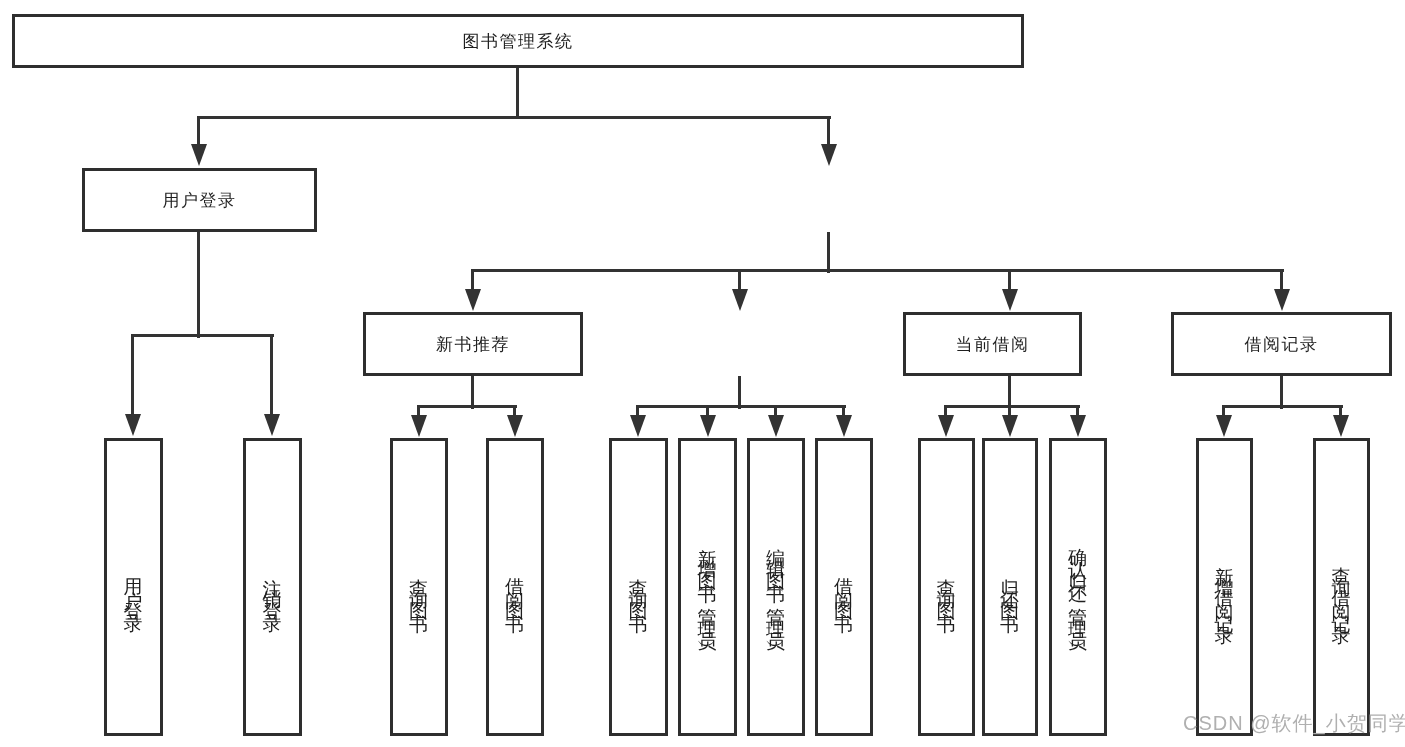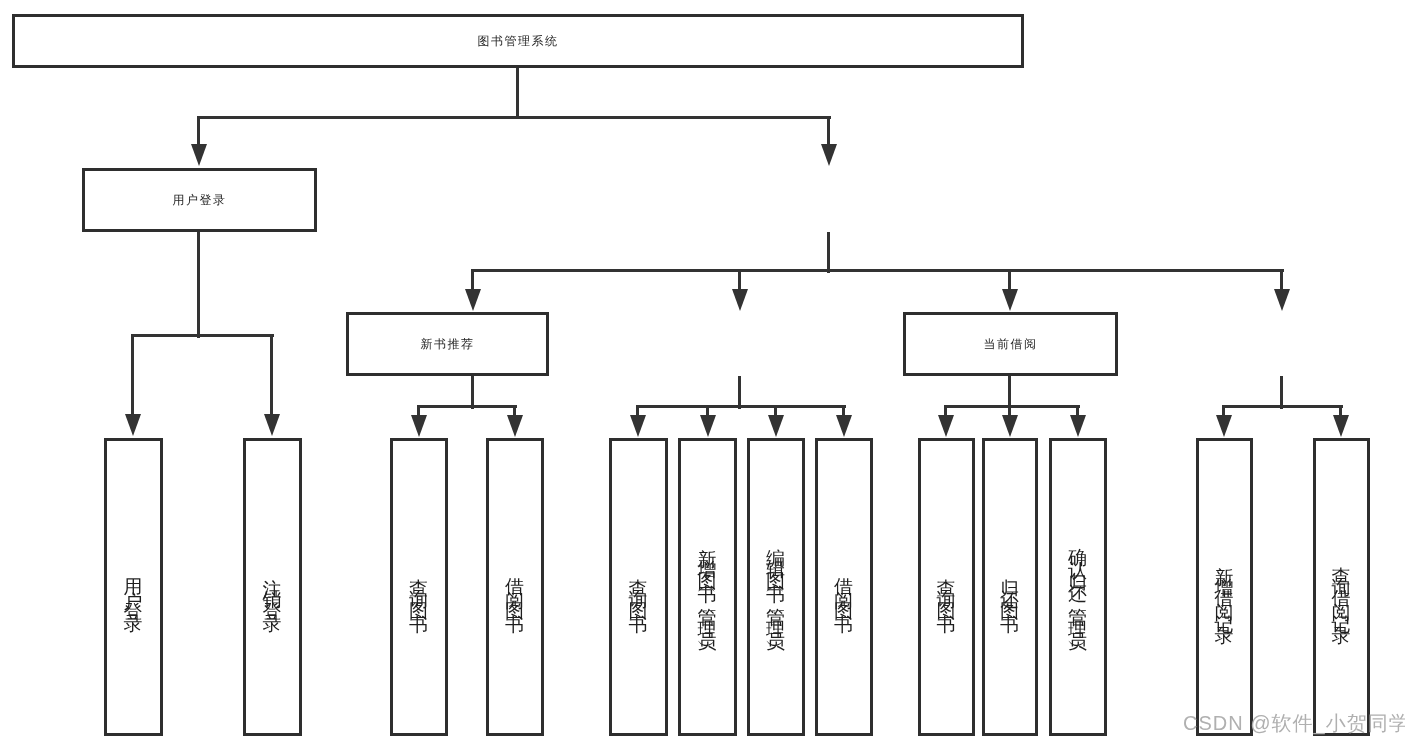--- a/index.html
+++ b/index.html
@@ -5,21 +5,21 @@
   html,body { margin:0; padding:0; background:#ffffff; }
   .canvas {
     position:relative; width:1405px; height:747px; background:#ffffff;
     font-family:"Liberation Sans", sans-serif; overflow:hidden;
   }
   .node {
     position:absolute; background:#ffffff; border:3px solid #2e2e2e;
     box-sizing:border-box; display:flex; align-items:center; justify-content:center;
     color:#1f1f1f;
   }
-  .hnode span { font-size:12px; letter-spacing:1.5px; white-space:nowrap; }
+  .hnode span { font-size:17px; letter-spacing:1.5px; white-space:nowrap; }
   .vnode span {
     writing-mode:vertical-rl; text-orientation:mixed;
     font-size:19px; letter-spacing:12px; line-height:1;
   }
   .line { position:absolute; background:#333333; }
   .arrow {
     position:absolute; width:0; height:0;
     border-left:8px solid transparent; border-right:8px solid transparent;
     border-top:22px solid #333333;
   }
@@ -34,25 +34,28 @@
 <div class="canvas">
 
   <div class="node hnode" style="left:12px; top:14px; width:1012px; height:54px;">
     <span>图书管理系统</span>
   </div>
 
   <div class="node hnode" style="left:82px; top:168px; width:235px; height:64px;">
     <span>用户登录</span>
   </div>
 
-  <div class="node hnode" style="left:346px; top:312px; width:203px; height:64px;">
+  <div class="node hnode" style="left:363px; top:312px; width:220px; height:64px;">
     <span>新书推荐</span>
   </div>
-  <div class="node hnode" style="left:903px; top:312px; width:215px; height:64px;">
+  <div class="node hnode" style="left:903px; top:312px; width:179px; height:64px;">
     <span>当前借阅</span>
+  </div>
+  <div class="node hnode" style="left:1171px; top:312px; width:221px; height:64px;">
+    <span>借阅记录</span>
   </div>
 
   <div class="node vnode" style="left:104px; top:438px; width:59px; height:298px;">
     <span>用户登录</span>
   </div>
   <div class="node vnode" style="left:243px; top:438px; width:59px; height:298px;">
     <span>注销登录</span>
   </div>
 
   <div class="node vnode" style="left:390px; top:438px; width:58px; height:298px;">

